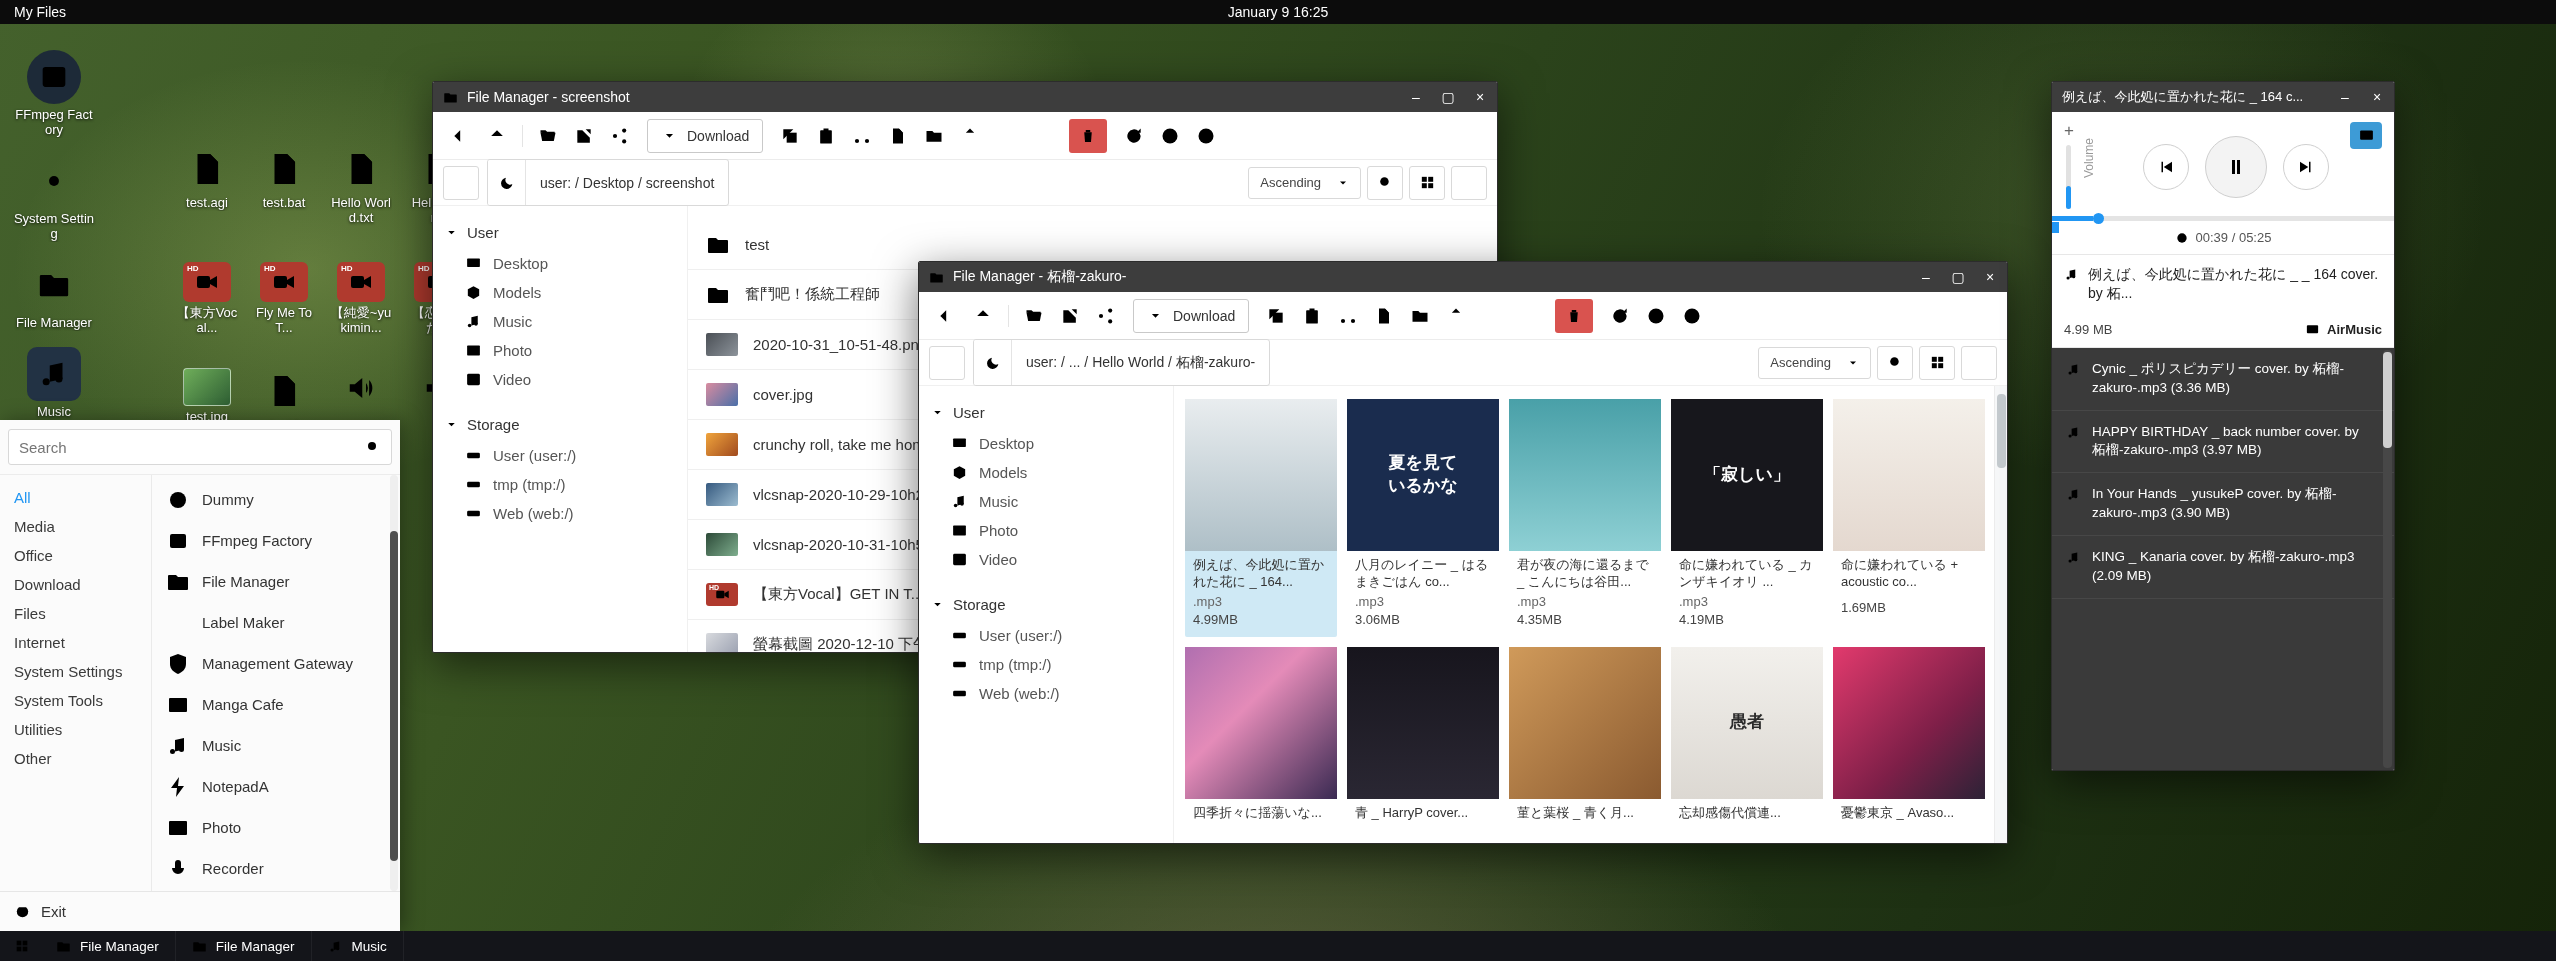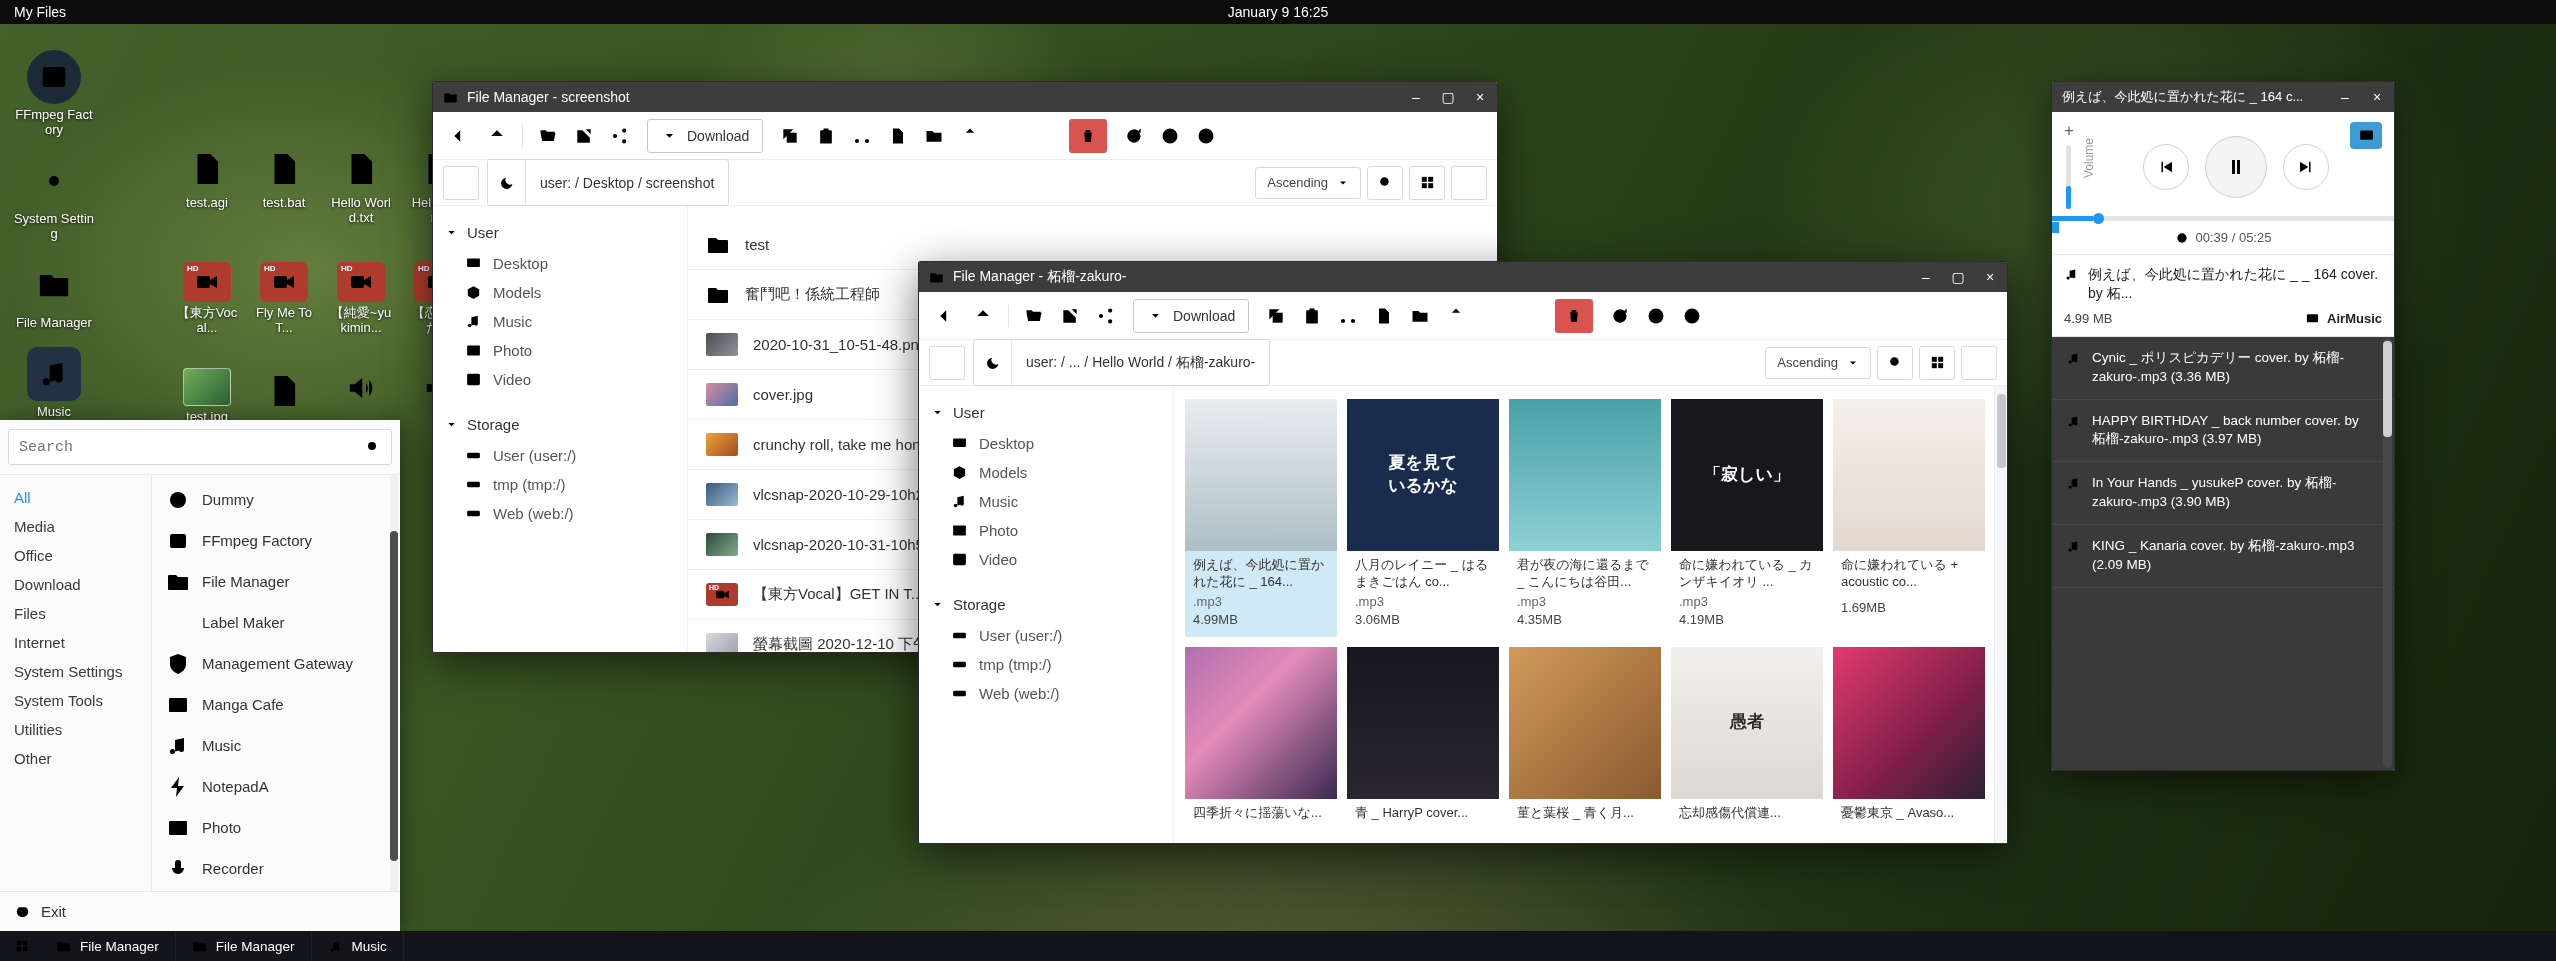--- a/index.html
+++ b/index.html
@@ -45,21 +45,21 @@
   .v-video .hd{position:absolute;top:2px;left:4px;font-size:8px;font-weight:bold;color:#fff}
   .dfile.t-image .v-image{display:block;width:48px;height:38px;border-radius:4px;border:1px solid rgba(255,255,255,.55)}
   .dfile.t-audio .v-audio{display:flex;width:48px;height:40px;color:#e7ebee}
   .v-audio .ic{width:30px;height:30px}
 
   
   #startmenu{position:absolute;left:0;top:420px;width:400px;height:511px;background:#fbfbfb;z-index:7;
     display:flex;flex-direction:column;box-shadow:4px 0 18px rgba(0,0,0,.35);font-size:16px;color:#333}
   .searchrow{padding:9px 8px;border-bottom:1px solid #ececec}
   .searchbox{height:36px;border:1px solid #d8d8d8;border-radius:3px;background:#fff;display:flex;align-items:center;padding:0 10px}
-  .searchbox input{flex:1;border:none;outline:none;font-size:15px;color:#701a75;font-family:Liberation Mono, monospace;background:transparent}
+  .searchbox input{flex:1;border:none;outline:none;font-size:15px;color:#701a75;font-family:Liberation Sans, sans-serif;background:transparent}
   .searchbox .ic{width:16px;height:16px;color:#888}
   .menubody{flex:1;display:flex;min-height:0;position:relative}
   .cats{width:152px;flex:0 0 152px;border-right:1px solid #eaeaea;padding-top:8px}
   .cat{padding:6px 0 6px 14px;font-size:15px;color:#3a3a3a}
   .cat.t-active{color:#2196f3}
   .apps{flex:1;padding-top:4px;overflow:hidden}
   .app{display:flex;align-items:center;gap:12px;height:41px;padding-left:14px}
   .appic .ic{width:24px;height:24px}
   .applabel{font-size:15px;color:#333}
   .menuscroll{position:absolute;right:2px;top:0;bottom:0;width:8px;background:#efefef;border-radius:4px}
@@ -84,21 +84,21 @@
   .trashbtn{width:38px;height:34px;background:#d9534f;border:none;border-radius:3px;color:#fff;display:flex;align-items:center;justify-content:center;margin:0 7px;cursor:pointer}
   .trashbtn .ic{width:18px;height:18px}
   .pbar{height:46px;flex:0 0 46px;display:flex;align-items:center;padding:0 10px;gap:8px;background:#fff;border-bottom:1px solid #f0f0f0}
   .sqbtn{width:36px;height:34px;border:1px solid #d9d9d9;border-radius:3px;background:#fff;color:#555;display:flex;align-items:center;justify-content:center;cursor:pointer}
   .sqbtn .ic{width:17px;height:17px}
   .crumbbox{height:47px;border:1px solid #d9d9d9;border-radius:3px;display:flex;align-items:center;overflow:hidden}
   .moonbtn{width:38px;height:100%;border:none;border-right:1px solid #e4e4e4;background:#fff;color:#444;display:flex;align-items:center;justify-content:center;cursor:pointer}
   .moonbtn .ic{width:16px;height:16px}
   .crumb{padding:0 14px;font-size:14px;color:#333;white-space:nowrap}
   .pright{margin-left:auto;display:flex;align-items:center;gap:6px}
-  .sortsel{height:32px;border:1px solid #d9d9d9;border-radius:3px;display:flex;align-items:center;gap:9px;padding:0 11px;font-size:13px;color:#444;cursor:pointer}
+  .sortsel{height:32px;border:1px solid #d9d9d9;border-radius:3px;display:flex;align-items:center;gap:16px;padding:0 11px;font-size:13px;color:#444;cursor:pointer}
   .sortsel .ic{width:12px;height:12px;color:#777}
   .wbody{flex:1;display:flex;min-height:0}
   .snav{width:255px;flex:0 0 255px;border-right:1px solid #f0f0f0;padding-top:10px;font-size:15px;color:#555;overflow:hidden}
   .shead{display:flex;align-items:center;gap:9px;padding:8px 12px;color:#333}
   .shead .ic{width:13px;height:13px;color:#888}
   .sitem{display:flex;align-items:center;gap:11px;padding:6px 12px 6px 32px;cursor:pointer}
   .sitem .ic{width:17px;height:17px;color:#5f7181}
   .sgap{height:14px}
 
   
@@ -144,21 +144,21 @@
   .plmenu{width:24px;height:24px;color:#888}
   .progresswrap{margin:12px -12px 0;position:relative;height:5px;background:#e4e4e4}
   .progressfill{position:absolute;left:0;top:0;height:5px;width:12%;background:#2196f3}
   .progressknob{position:absolute;left:12%;top:-3px;width:11px;height:11px;border-radius:50%;background:#2196f3}
   .marker{position:absolute;left:0;top:6px;width:7px;height:11px;background:#2196f3}
   .timerow{display:flex;align-items:center;justify-content:center;gap:7px;padding:9px 0;font-size:13px;color:#555;position:relative}
   .timerow .ic{width:14px;height:14px;color:#777}
   .npcard{border-top:1px solid #e7e7e7;border-bottom:1px solid #e7e7e7;padding:10px 12px;background:#fff;flex:0 0 auto}
   .npline{display:flex;gap:9px;font-size:14px;color:#222;line-height:1.35}
   .npline .ic{width:15px;height:15px;flex:0 0 15px;margin-top:2px;color:#333}
-  .npmeta{display:flex;align-items:center;margin-top:8px;font-size:13px;color:#444}
+  .npmeta{display:flex;align-items:center;margin-top:19px;font-size:13px;color:#444}
   .npmeta .air{margin-left:auto;display:flex;align-items:center;gap:7px;font-weight:bold;color:#222}
   .npmeta .air .ic{width:15px;height:15px}
   .plist{flex:1;background:#3a3a3a;color:#fff;overflow:hidden;position:relative;min-height:0}
   .plitem{display:flex;gap:11px;padding:12px 20px 12px 14px;font-size:13.5px;line-height:1.4;border-bottom:1px solid rgba(255,255,255,.07);cursor:pointer}
   .plitem .ic{width:15px;height:15px;flex:0 0 15px;margin-top:2px;color:#fff}
   .plscroll{position:absolute;right:2px;top:2px;bottom:2px;width:9px;background:#474747;border-radius:4px}
   .plscroll .thumbbar{position:absolute;top:2px;left:0;width:9px;height:96px;background:#cfcfcf;border-radius:4px}
 
   
   #taskbar{position:absolute;left:0;bottom:0;width:100%;height:30px;background:#14151a;display:flex;align-items:center;z-index:9;padding-left:4px}

